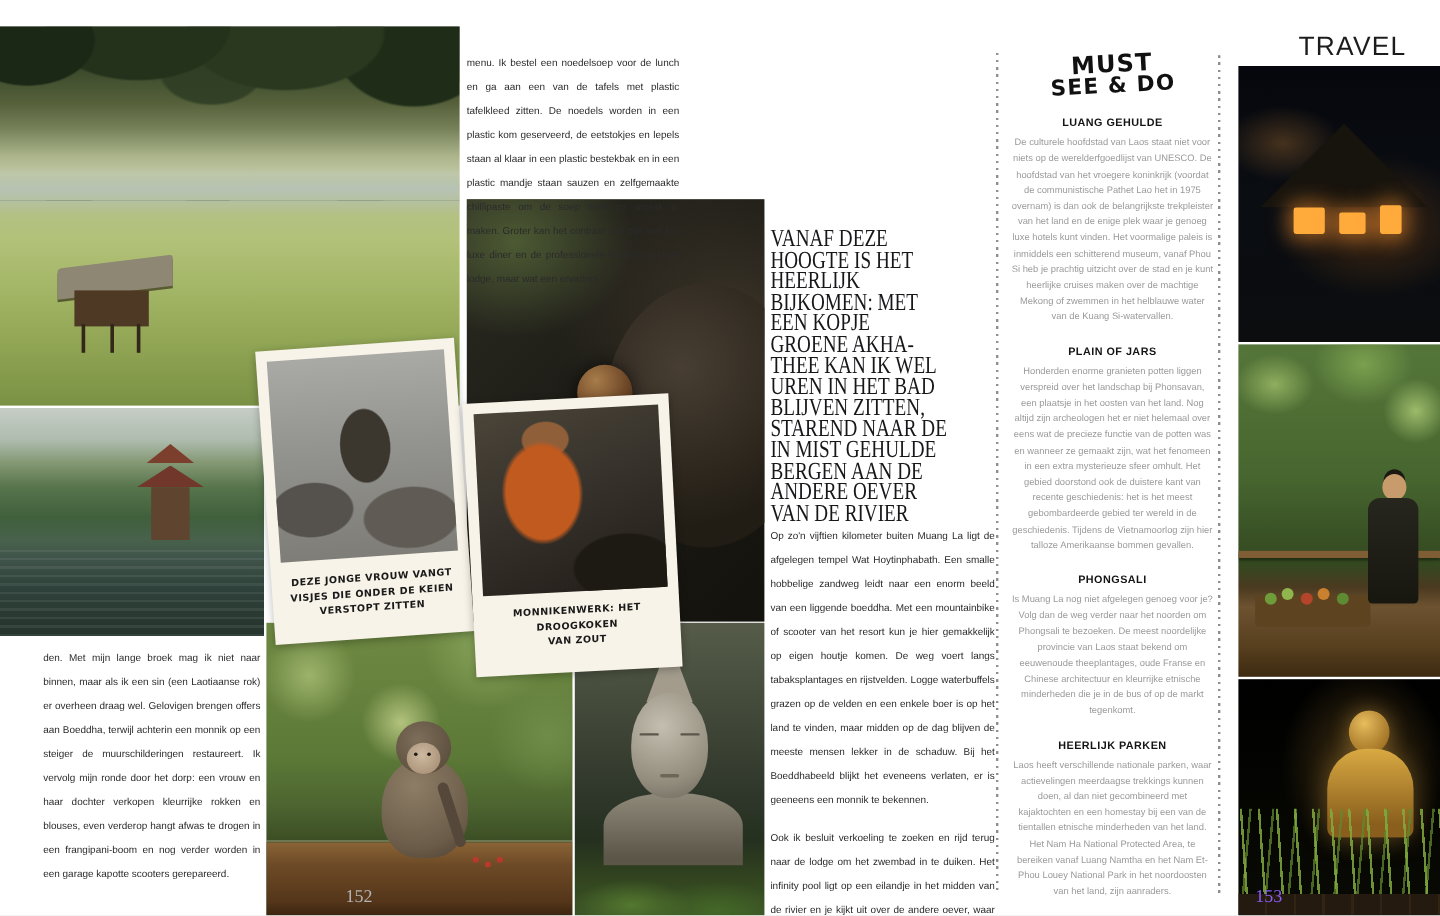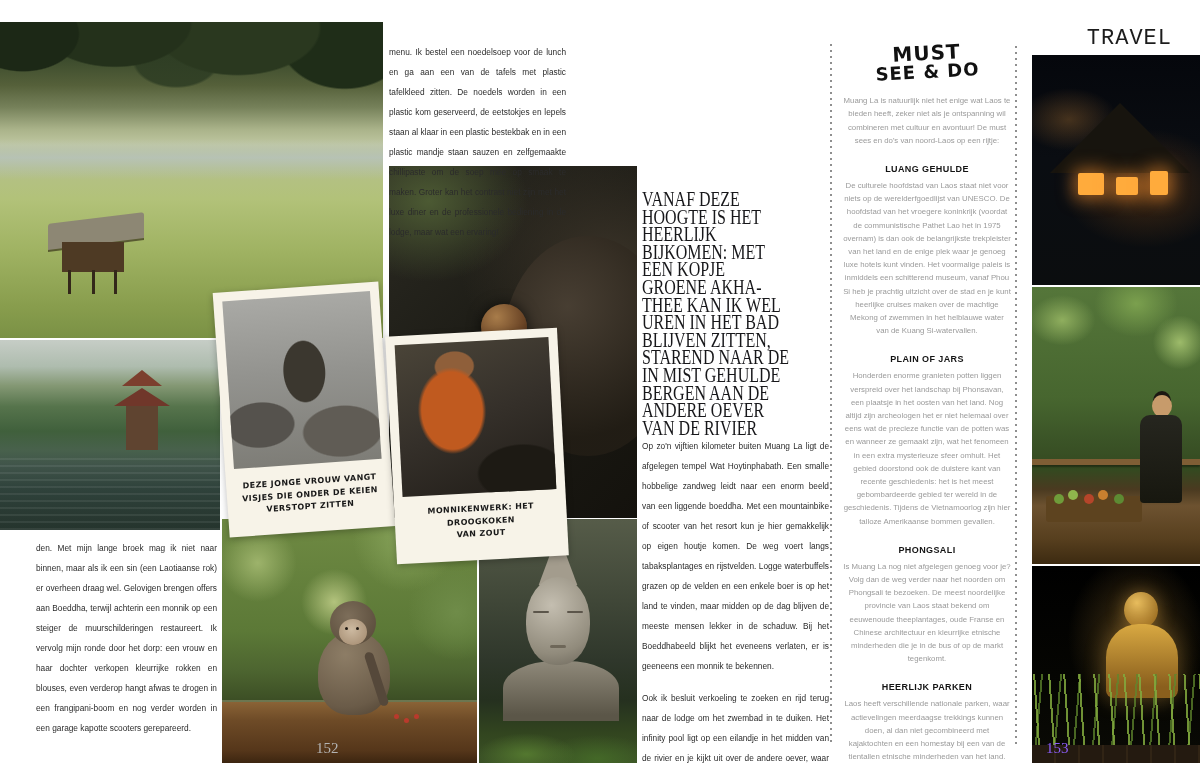--- a/index.html
+++ b/index.html
@@ -25,21 +25,21 @@
   
   .sidebar{position:absolute;left:843px;top:44px;width:168px;z-index:2;
     font-family:"Liberation Sans",sans-serif;text-align:center;}
   .sb-title{transform:rotate(-3deg);color:#111;font-family:"DejaVu Sans",sans-serif;
     font-weight:800;letter-spacing:1px;line-height:.95;margin-bottom:14px;}
   .sb-title .l1{font-size:20px;}
   .sb-title .l2{font-size:18px;}
   .sb-body{color:#9a9a9a;font-size:7.8px;line-height:13.2px;}
   .sb-head{color:#141414;font-size:9px;font-weight:bold;letter-spacing:.4px;margin:17px 0 5px;}
 
-  .travel{position:absolute;top:26px;right:28px;z-index:2;font-family:Liberation Mono, monospace;
+  .travel{position:absolute;top:26px;right:28px;z-index:2;font-family:Liberation Sans, sans-serif;
     font-size:22px;letter-spacing:1px;color:#1c1c1c;}
 
   .pageno{position:absolute;z-index:6;font-family:"Liberation Serif",serif;font-size:15px;color:#b3b3b3;}
 
   
   .polaroid{position:absolute;z-index:4;background:#f7f3e8;box-shadow:0 2px 7px rgba(0,0,0,.28);
     padding:9px 9px 0;box-sizing:border-box;}
   .polaroid .pimg{width:100%;}
   .pcaption{display:flex;align-items:center;justify-content:center;text-align:center;
     font-family:"DejaVu Sans",sans-serif;font-weight:bold;font-size:8px;line-height:1.55;
@@ -276,21 +276,20 @@
   <div class="vdots" style="left:830px;top:44px;height:698px;"></div>
   <div class="vdots" style="left:1015px;top:46px;height:700px;"></div>
 
   <div class="travel">TRAVEL</div>
 
   <div class="sidebar">
     <div class="sb-title">
       <div class="l1">MUST</div>
       <div class="l2">SEE &amp; DO</div>
     </div>
-    <div class="sb-body">Muang La is natuurlijk niet het enige wat Laos te bieden heeft, zeker niet als je ontspanning wil combineren met cultuur en avontuur! De must sees en do's van noord-Laos op een rijtje:</div>
 
     <div class="sb-head">LUANG GEHULDE</div>
     <div class="sb-body">De culturele hoofdstad van Laos staat niet voor niets op de werelderfgoedlijst van UNESCO. De hoofdstad van het vroegere koninkrijk (voordat de communistische Pathet Lao het in 1975 overnam) is dan ook de belangrijkste trekpleister van het land en de enige plek waar je genoeg luxe hotels kunt vinden. Het voormalige paleis is inmiddels een schitterend museum, vanaf Phou Si heb je prachtig uitzicht over de stad en je kunt heerlijke cruises maken over de machtige Mekong of zwemmen in het helblauwe water van de Kuang Si-watervallen.</div>
 
     <div class="sb-head">PLAIN OF JARS</div>
     <div class="sb-body">Honderden enorme granieten potten liggen verspreid over het landschap bij Phonsavan, een plaatsje in het oosten van het land. Nog altijd zijn archeologen het er niet helemaal over eens wat de precieze functie van de potten was en wanneer ze gemaakt zijn, wat het fenomeen in een extra mysterieuze sfeer omhult. Het gebied doorstond ook de duistere kant van recente geschiedenis: het is het meest gebombardeerde gebied ter wereld in de geschiedenis. Tijdens de Vietnamoorlog zijn hier talloze Amerikaanse bommen gevallen.</div>
 
     <div class="sb-head">PHONGSALI</div>
     <div class="sb-body">Is Muang La nog niet afgelegen genoeg voor je? Volg dan de weg verder naar het noorden om Phongsali te bezoeken. De meest noordelijke provincie van Laos staat bekend om eeuwenoude theeplantages, oude Franse en Chinese architectuur en kleurrijke etnische minderheden die je in de bus of op de markt tegenkomt.</div>
 
@@ -317,16 +316,16 @@
     <div class="pi-woman-body"></div>
   </div>
 
   <div class="photo" id="photoJ">
     <div class="pj-head"></div>
     <div class="pj-torso"></div>
     <div class="pj-grass"></div>
     <div class="pj-box"></div>
   </div>
 
-  <div class="pageno" style="left:288px;top:740px;margin-left:28px;">152</div>
+  <div class="pageno" style="left:288px;top:740px;">152</div>
   <div class="pageno" style="left:1046px;top:740px;color:#8b5cf6;">153</div>
 
 </div>
 
 </body></html>

